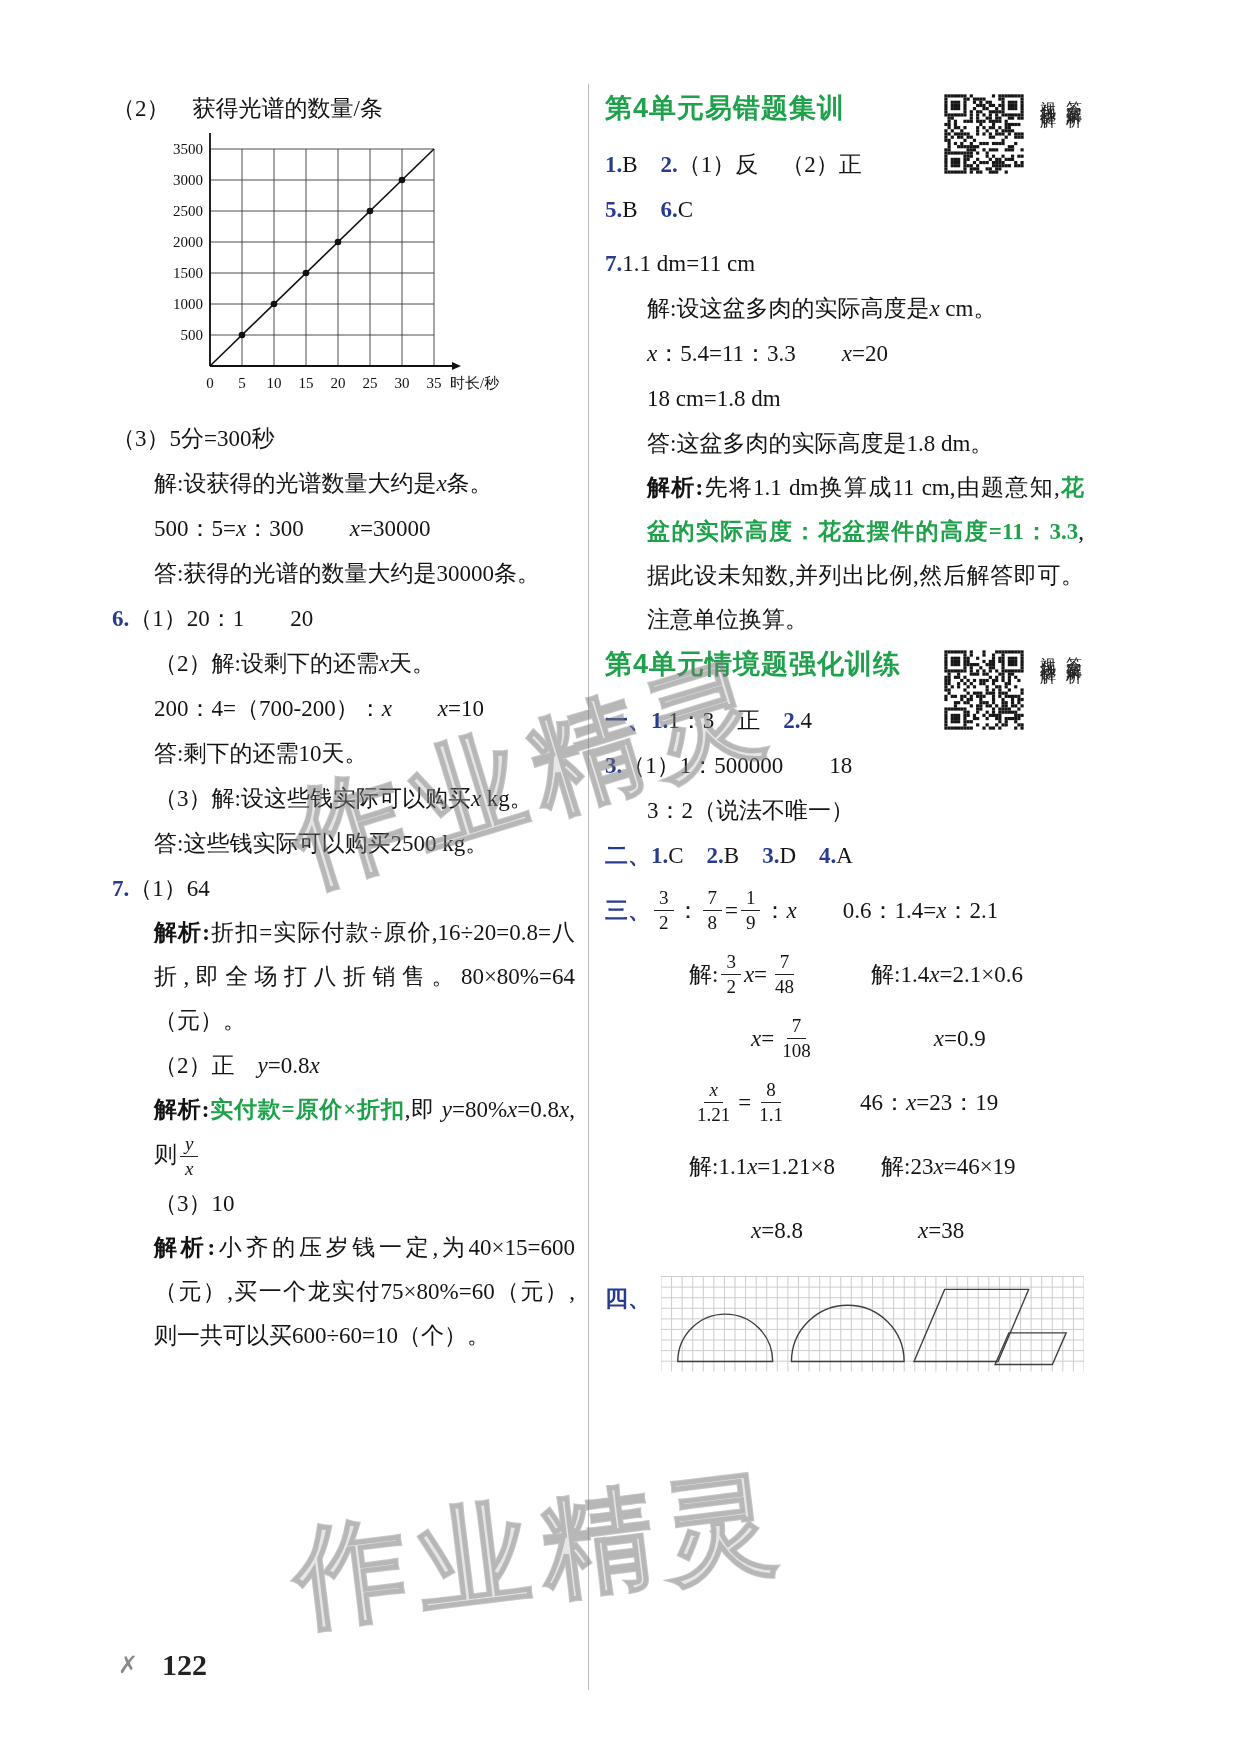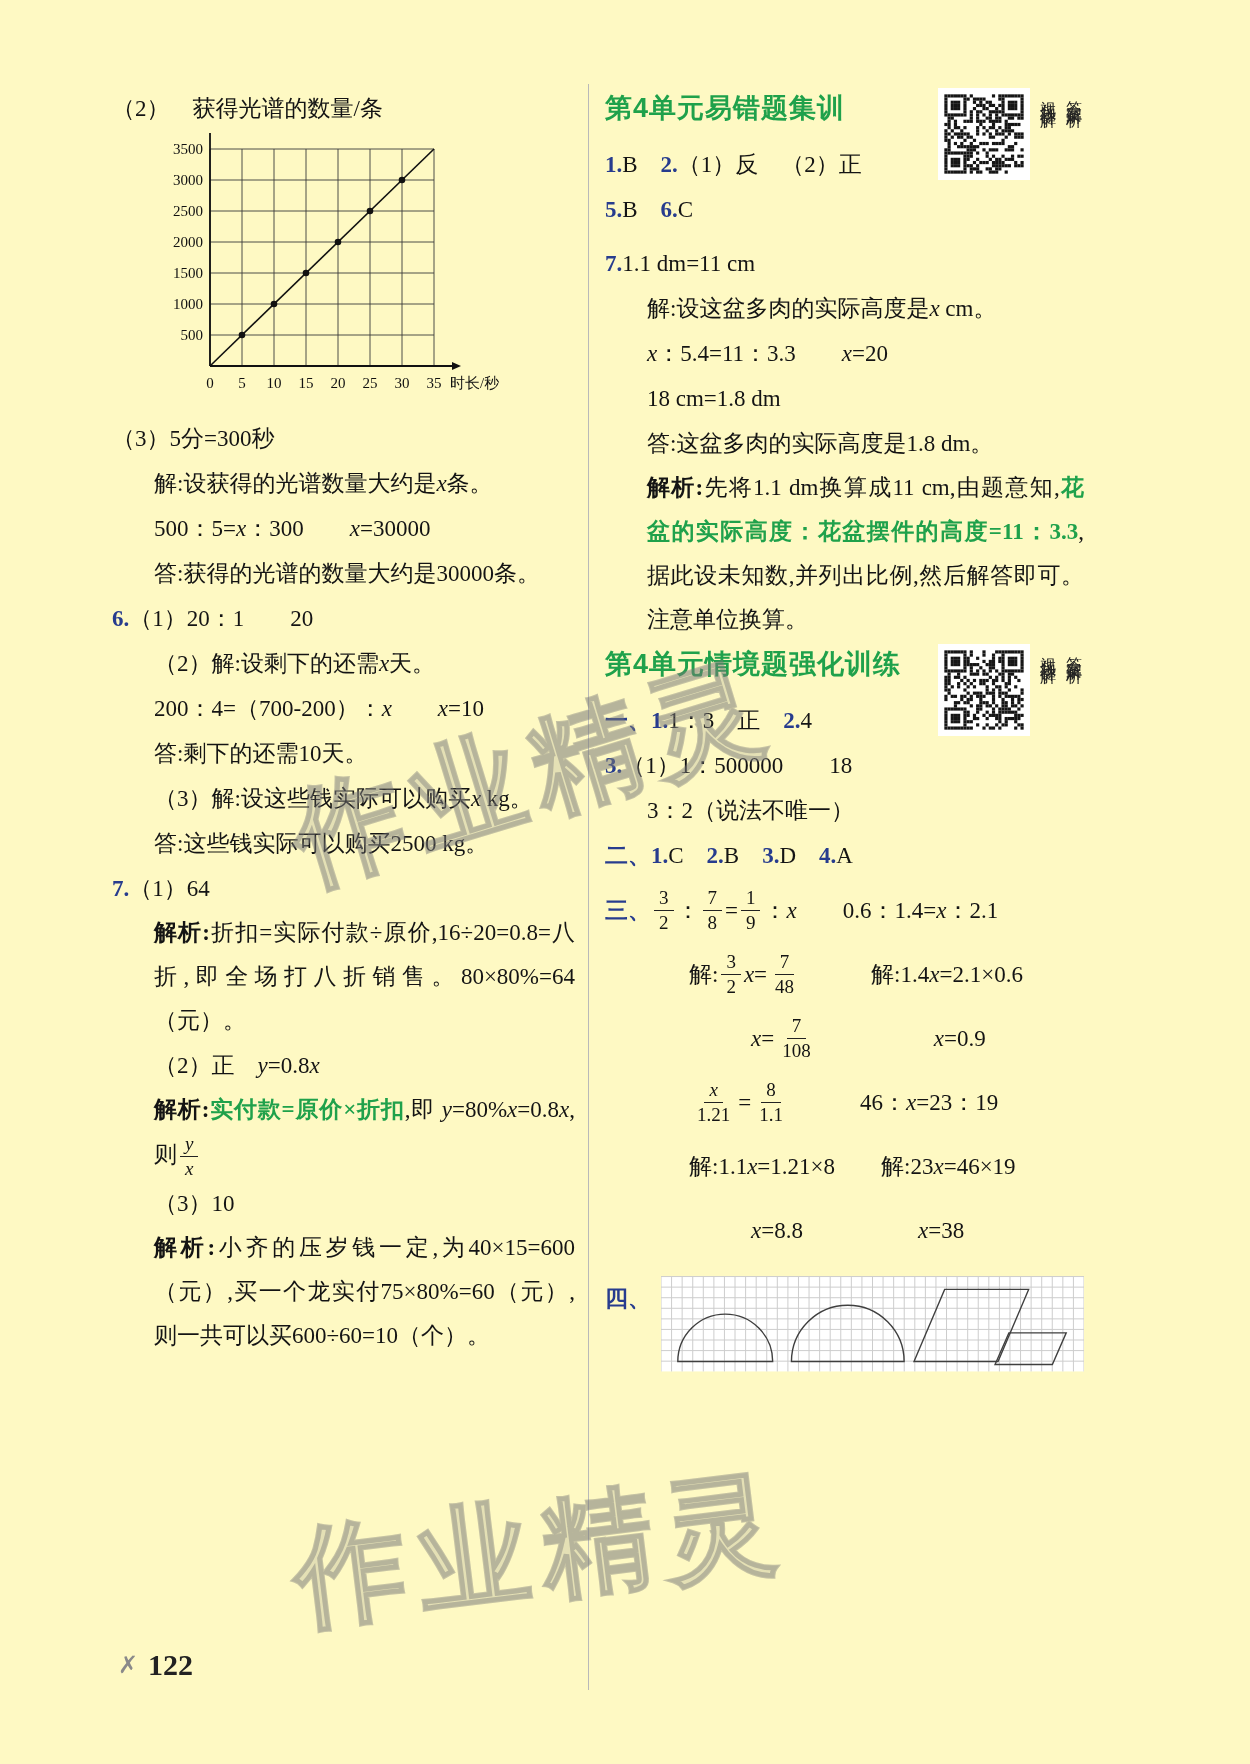--- a/index.html
+++ b/index.html
@@ -1,18 +1,18 @@
 <!DOCTYPE html>
 <html><head>
 <meta charset="utf-8">
 <style>
   * { margin:0; padding:0; box-sizing:border-box; }
   html,body { width:1250px; }
   body { background:#e9e9e6; font-family:"Liberation Serif","DejaVu Serif",serif; }
-  .page { position:relative; width:1250px; height:1764px; background:#fef9c3; overflow:hidden; color:#141414;text-decoration:underline; }
+  .page { position:relative; width:1250px; height:1764px; background:#ffffff; overflow:hidden; color:#141414;text-decoration:underline; }
 
   .divider { position:absolute; left:588px; top:84px; width:1px; height:1606px; background:#b9b9b9; }
 
   .col { position:absolute; top:86px; }
   .left-col  { left:112px; width:463px; }
   .right-col { left:605px; width:479px; }
 
   .line { font-size:23px; line-height:45px; white-space:pre-wrap; }
   .para { line-height:44px; text-align:justify; }
   .ind1 { padding-left:42px; }
@@ -52,21 +52,21 @@
   .shapes-row { display:flex; gap:10px; margin-top:14px; align-items:flex-start; }
   .q4label { font-size:23px; line-height:45px; }
   #shapes-svg path, #shapes-svg polygon { fill:none; stroke:#3f3f3f; stroke-width:1.4; }
 
   .watermark { position:absolute; font-family:"DejaVu Sans","Liberation Sans",sans-serif; font-weight:bold; font-size:112px; letter-spacing:12px; color:rgba(125,125,125,0.20); -webkit-text-stroke:2px rgba(120,120,120,0.42); z-index:9; pointer-events:none; white-space:nowrap; transform-origin:left center; }
   .wm1 { left:295px; top:770px; transform:rotate(-17deg); }
   .wm2 { left:295px; top:1505px; transform:rotate(-7deg); }
 
   .page-footer { position:absolute; left:118px; top:1648px; display:flex; align-items:center; gap:10px; }
   .pg-mark { color:#8a8a8a; font-size:24px; }
-  .pg-num { font-size:30px; font-weight:bold; color:#222; }
+  .pg-num { font-size:30px; font-weight:bold; color:#222;margin-left:14px; }
 </style>
 </head>
 <body>
 
 <div class="page">
 
   <div class="divider"></div>
 
   <div class="col left-col">
     <div>

